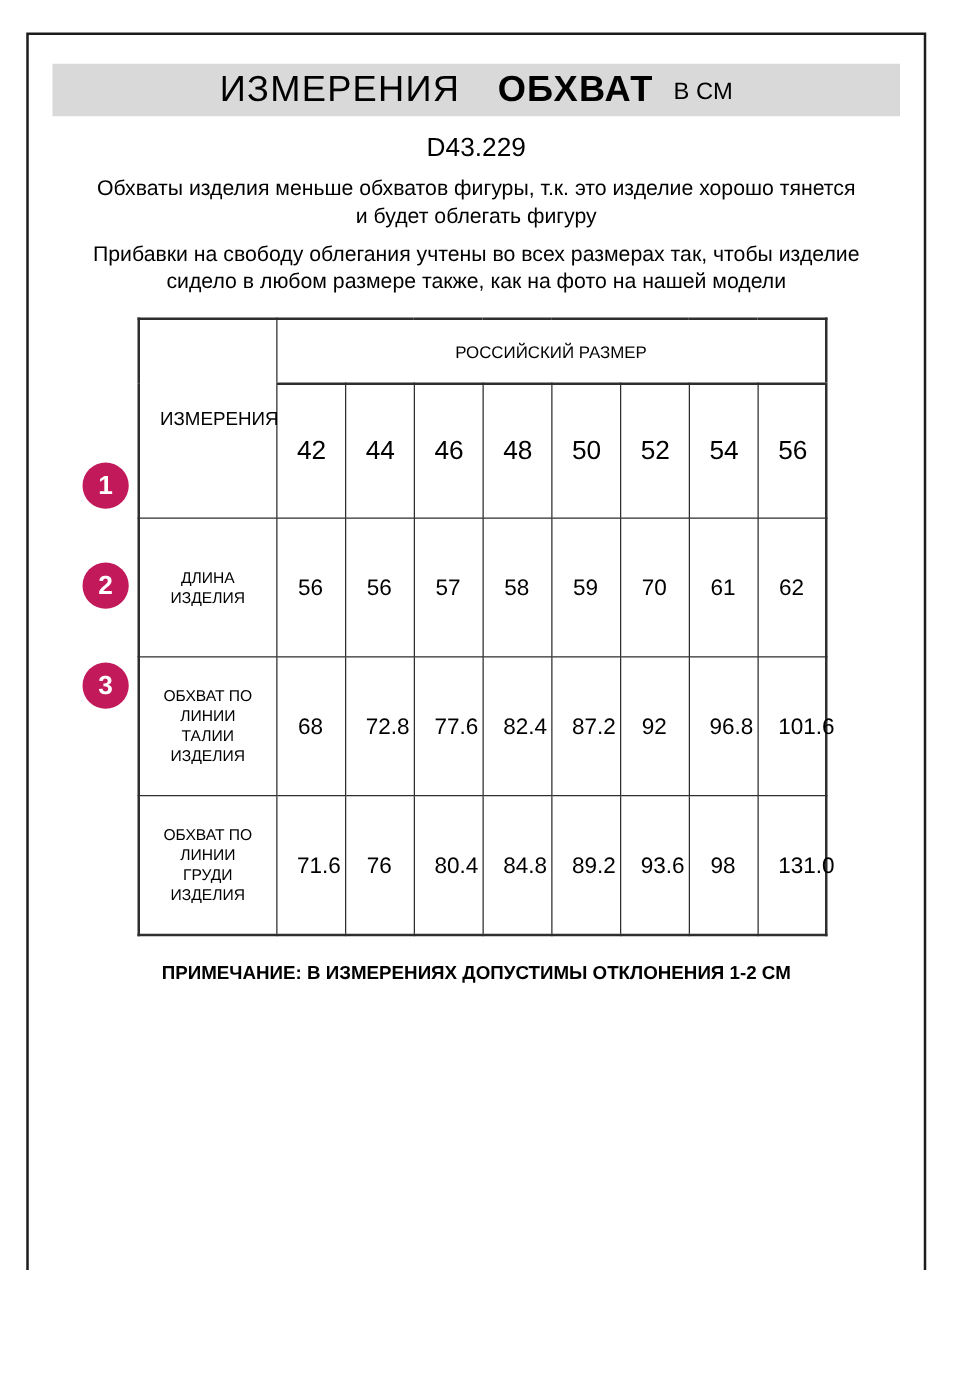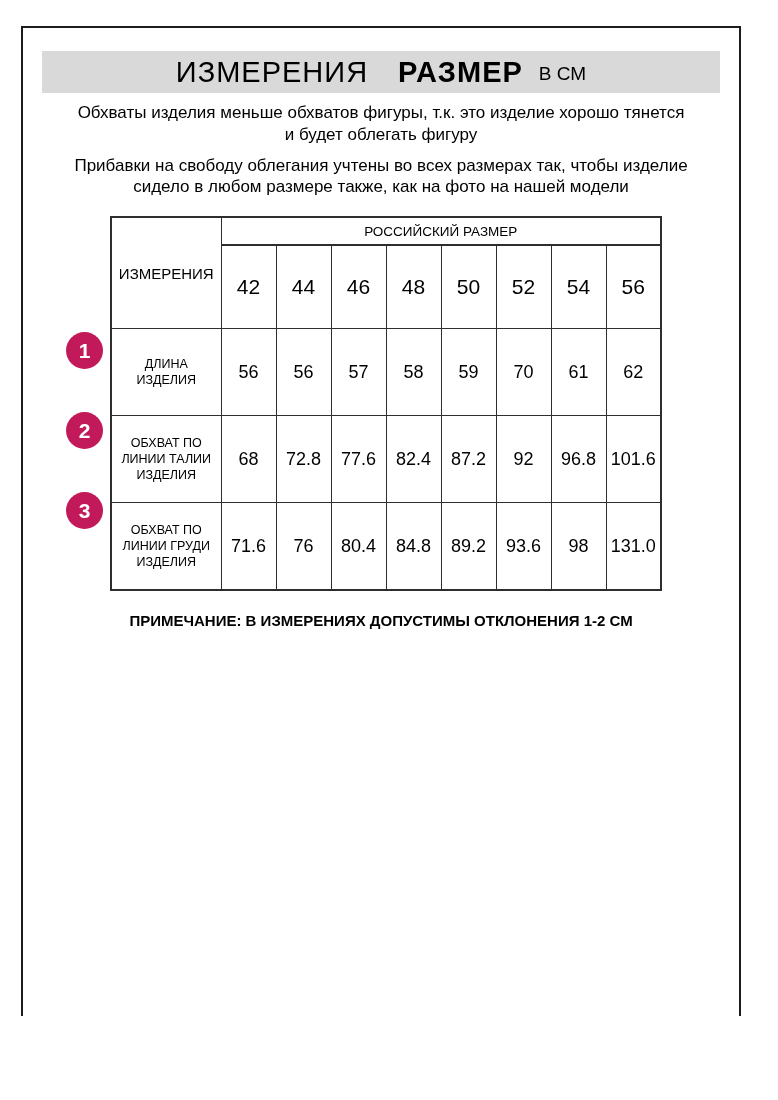--- a/index.html
+++ b/index.html
@@ -69,21 +69,21 @@
   }
   table.size-table {
     border-collapse: collapse;
     table-layout: fixed;
     width: 550px;
   }
   table.size-table td, table.size-table th {
     border: 1.5px solid #2e2e2e;
     text-align: center;
     vertical-align: middle;
-    padding: 4px;
+    padding: 16px;
   }
   table.size-table {
     border: 2px solid #2e2e2e;
   }
   .col-label { width: 110px; }
   .col-size  { width: 55px;  }
   .cell-measurements {
     font-size: 15px;
     font-weight: 400;
   }
@@ -135,24 +135,25 @@
   }
 </style>
 </head>
 <body>
 
 <div class="page">
   <div class="frame">
 
     <div class="title-band">
       <span class="title-regular">ИЗМЕРЕНИЯ</span>
-      <span class="title-bold">РАЗМЕР</span>
+      <span class="title-bold">ОБХВАТ</span>
       <span class="title-units">В СМ</span>
     </div>
 
+    <div class="product-code">D43.229</div>
 
     <p class="intro-para">Обхваты изделия меньше обхватов фигуры, т.к. это изделие хорошо тянется и будет облегать фигуру</p>
     <p class="intro-para">Прибавки на свободу облегания учтены во всех размерах так, чтобы изделие сидело в любом размере также, как на фото на нашей модели</p>
 
     <div class="table-wrap">
 
       <div class="badge badge-1">
         <span>1</span>
       </div>
       <div class="badge badge-2">

